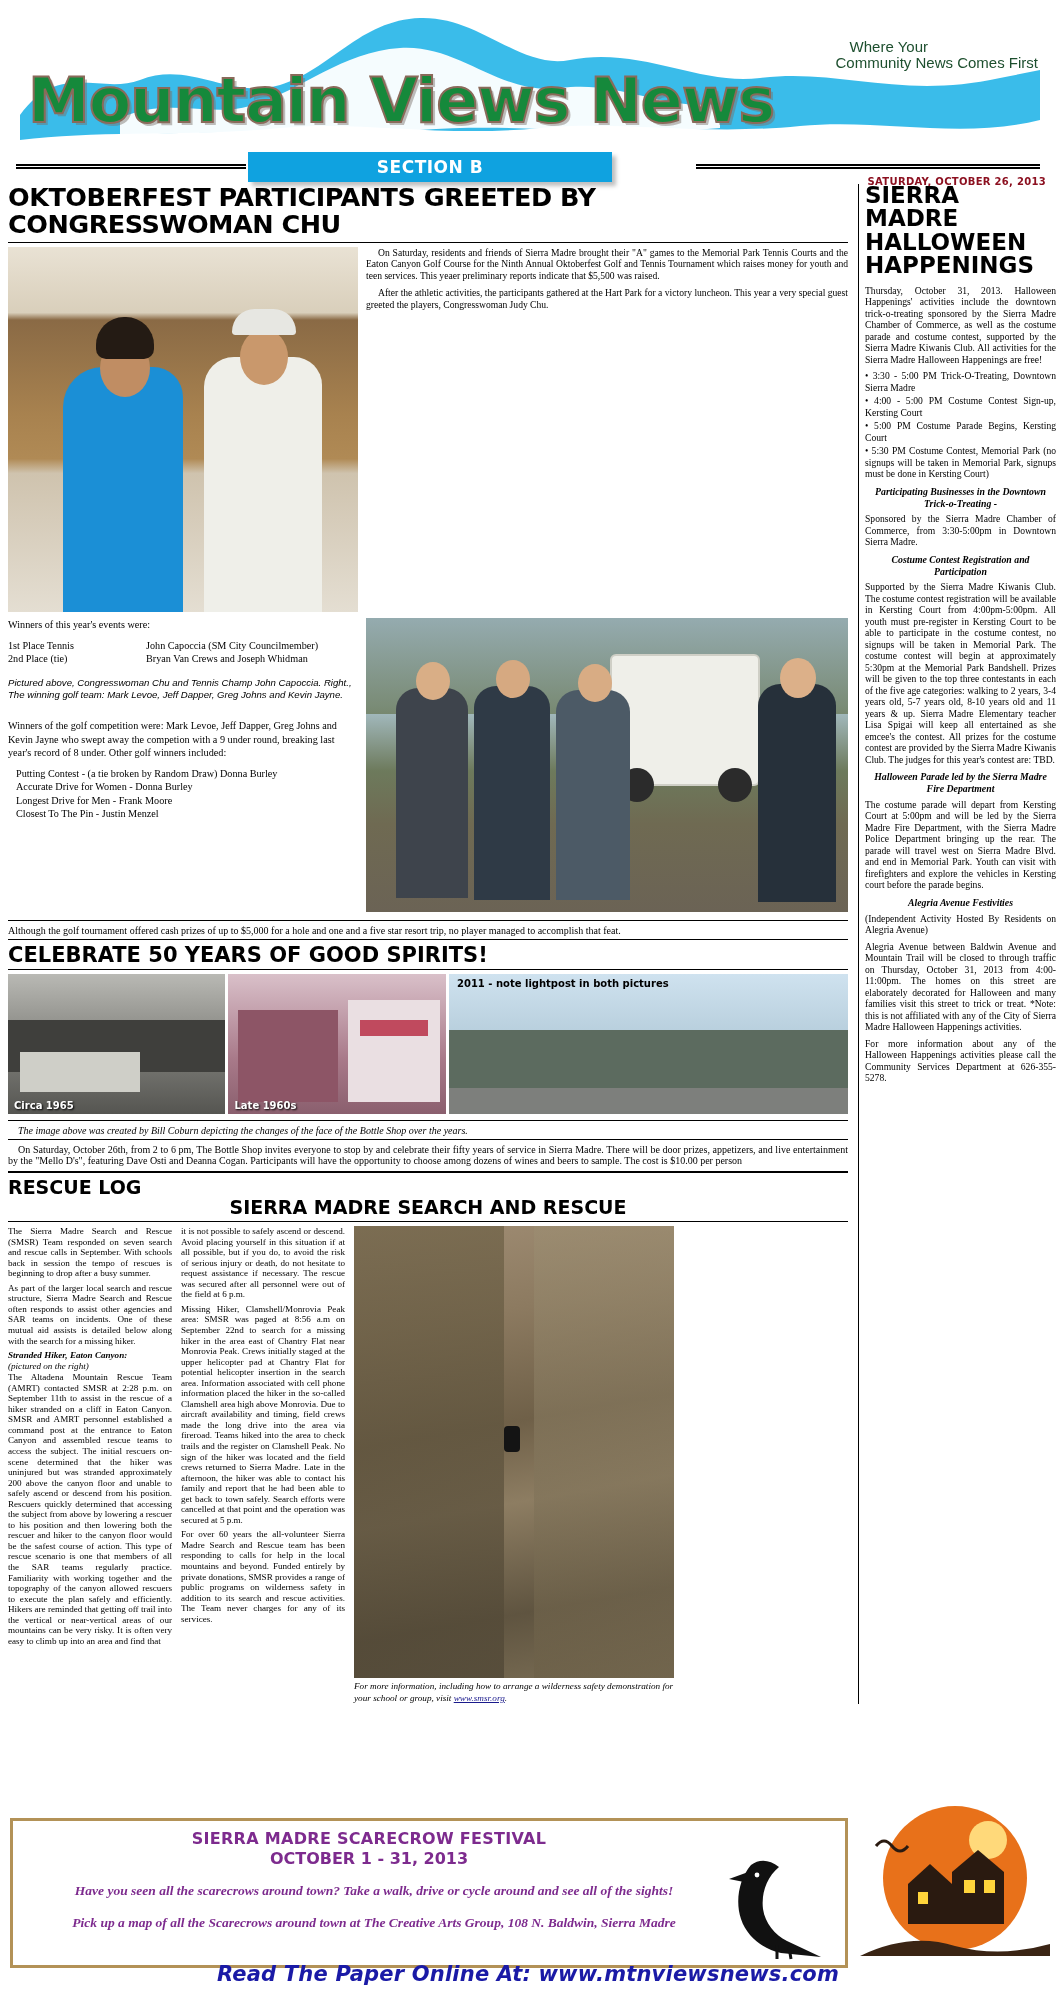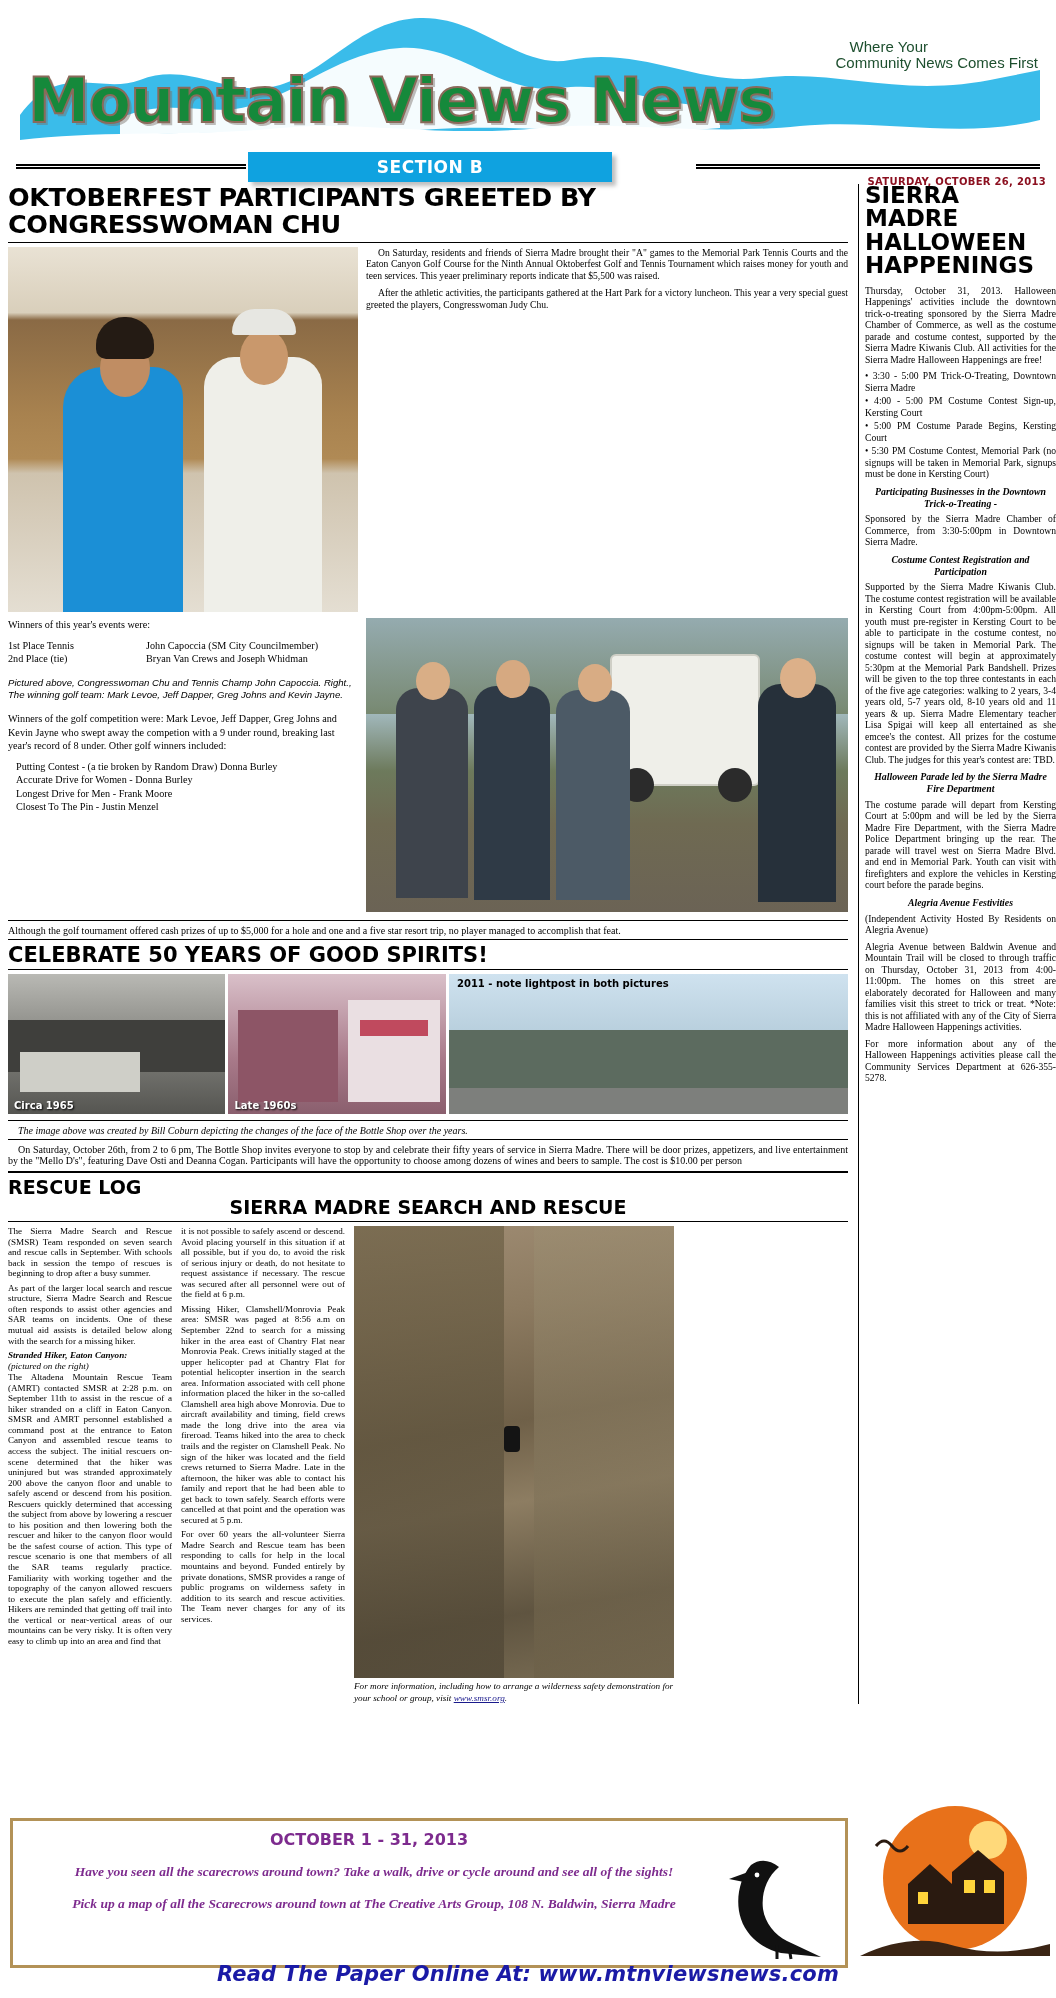--- a/index.html
+++ b/index.html
@@ -194,21 +194,21 @@
           <div class="winners-row">
             <span class="w-lab">1st Place Tennis</span>
             <span>John Capoccia (SM City Councilmember)</span>
           </div>
           <div class="winners-row">
             <span class="w-lab">2nd Place (tie)</span>
             <span>Bryan Van Crews and Joseph Whidman</span>
           </div>
         </div>
         <div class="caption-it" style="margin-top:12px;">Pictured above, Congresswoman Chu and Tennis Champ John Capoccia.  Right., The winning golf team:  Mark Levoe, Jeff Dapper, Greg Johns and Kevin Jayne.</div>
-        <div class="winners" style="margin-top:11px;">Winners of the golf competition were:  Mark Levoe, Jeff Dapper, Greg Johns and Kevin Jayne who swept away the competion with a 9 under round, breaking last year's record of 8 under.  Other golf winners included:</div>
+        <div class="winners" style="margin-top:18px;">Winners of the golf competition were:  Mark Levoe, Jeff Dapper, Greg Johns and Kevin Jayne who swept away the competion with a 9 under round, breaking last year's record of 8 under.  Other golf winners included:</div>
         <div class="golf-list" style="margin-top:8px;">
           <div>Putting Contest - (a tie broken by Random Draw)    Donna Burley</div>
           <div>Accurate Drive for Women - Donna Burley</div>
           <div>Longest Drive for Men - Frank Moore</div>
           <div>Closest To The Pin -  Justin Menzel</div>
         </div>
       </div>
       <div style="flex:1;">
         <div class="photo" style="width:482px;height:294px;background:
             linear-gradient(180deg,#9fb8c8 0%,#a8c0c8 30%,#6d7a5c 52%,#6f6a52 70%,#6b6355 100%);">
@@ -322,20 +322,21 @@
       <p>Alegria Avenue between Baldwin Avenue and Mountain Trail will be closed to through traffic on Thursday, October 31, 2013 from 4:00-11:00pm. The homes on this street are elaborately decorated for Halloween and many families visit this street to trick or treat. *Note: this is not affiliated with any of the City of Sierra Madre Halloween Happenings activities.</p>
       <p>For more information about any of the Halloween Happenings activities please call the Community Services Department at 626-355-5278.</p>
     </div>
   </div>
 
 </div>
 </div>
 
 <div class="scarecrow">
   <div class="sc-inner">
+    <div class="sc-t1" style="padding-right:120px;">SIERRA MADRE   SCARECROW FESTIVAL</div>
     <div class="sc-t2" style="padding-right:120px;">OCTOBER 1 - 31, 2013</div>
     <div class="sc-t3">Have you seen all the scarecrows around town?  Take a walk, drive or cycle around and see all of the sights!</div>
     <div class="sc-t4">Pick up a map of all the Scarecrows around town at The Creative Arts Group, 108 N. Baldwin, Sierra Madre</div>
     <svg style="position:absolute;right:18px;top:28px;" width="110" height="112" viewBox="0 0 110 112">
       <path d="M34,16 C22,30 18,52 24,70 C30,88 46,100 64,104 L104,108 L70,92 C58,86 48,74 46,60 C44,44 50,28 62,18 C52,10 42,10 34,16 Z" fill="#111"></path>
       <path d="M34,22 L12,30 L32,34 Z" fill="#111"></path>
       <circle cx="40" cy="26" r="2.4" fill="#fff"></circle>
       <path d="M60,96 L60,110 M72,98 L74,110" stroke="#111" stroke-width="3"></path>
     </svg>
   </div>

